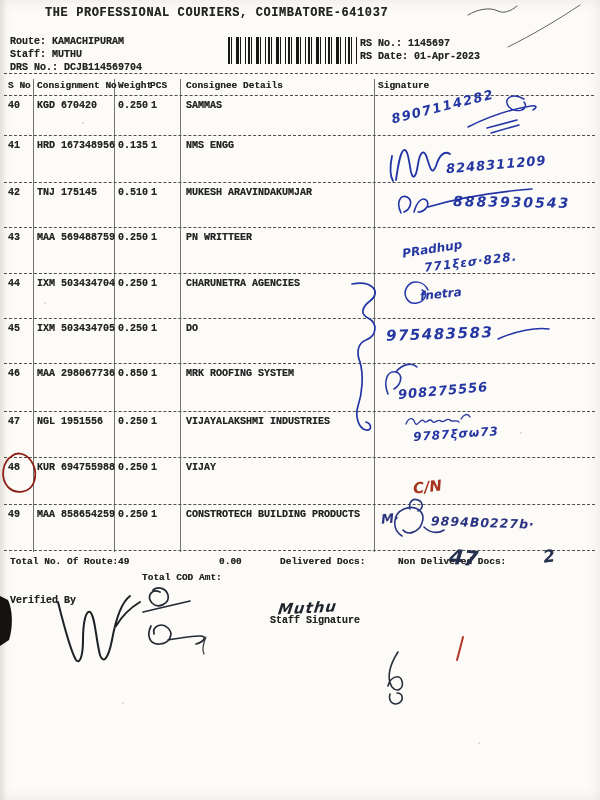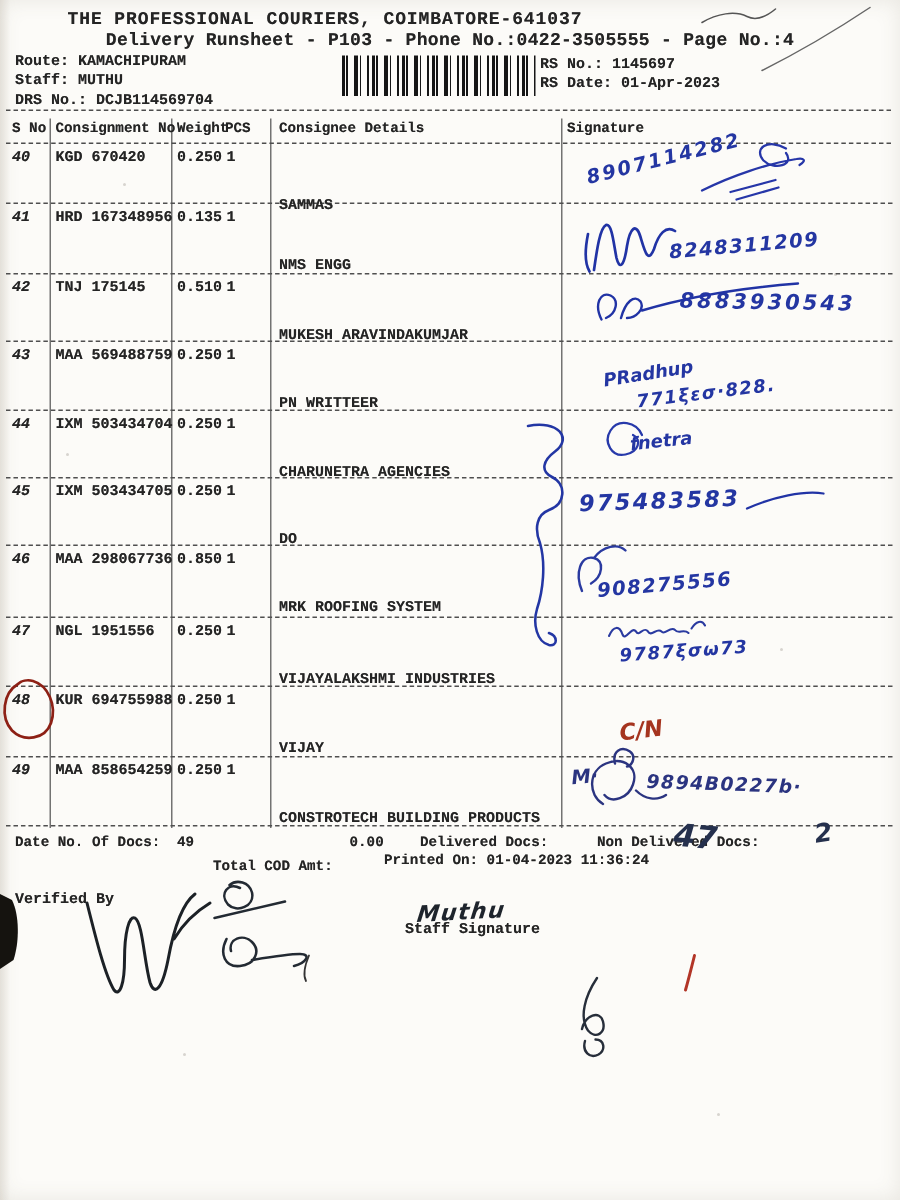--- a/index.html
+++ b/index.html
@@ -17,21 +17,21 @@
   .meta{font-size:10px;}
   .sep{position:absolute;left:4px;right:6px;border-top:1.4px dashed #4c4c4c;}
   .barcode{position:absolute;left:228px;top:37px;width:129px;height:27px;
     background:repeating-linear-gradient(90deg,#161616 0 2px,transparent 2px 3px,#161616 3px 4px,transparent 4px 8px,#161616 8px 11px,transparent 11px 12px,#161616 12px 13px,transparent 13px 17px,#161616 17px 18px,transparent 18px 20px);}
   
   .vline{position:absolute;top:79px;height:473px;width:1px;background:rgba(70,70,70,.75);}
   .thead{position:absolute;top:80px;left:0;right:0;height:16px;font-size:9.5px;text-decoration:underline;}
   .rows{position:absolute;top:96px;left:0;right:0;}
   .trow{position:relative;border-bottom:1.4px dashed #4f4f4f;margin:0 5px 0 4px;}
   .trow>span{position:absolute;top:4px;font-size:10px;}
-  .cs{left:4px;font-style:italic;}  .cc{left:33px;} .cw{left:114px;} .cp{left:147px;} .cd{left:182px;margin-top:32px;}
+  .cs{left:4px;}  .cc{left:33px;} .cw{left:114px;} .cp{left:147px;} .cd{left:182px;}
   .h-sno{left:8px;} .h-con{left:37px;} .h-wt{left:118px;} .h-pcs{left:150px;} .h-det{left:186px;} .h-sig{left:378px;}
   .r0{height:39px;} .r1{height:46px;} .r2{height:44px;} .r3{height:45px;} .r4{height:44px;}
   .r5{height:44px;} .r6{height:47px;} .r7{height:45px;} .r8{height:46px;text-align:center;} .r9{height:45px;}
   
   .sum{font-size:9.5px;}
   
   .hw{position:absolute;font-family:"DejaVu Sans",sans-serif;font-style:italic;font-weight:600;color:#2436a2;}
   .hw40{left:390px;top:99px;font-size:13px;letter-spacing:1.5px;transform:rotate(-14deg);}
   .hw41{left:446px;top:157px;font-size:13px;letter-spacing:1px;transform:rotate(-5deg);}
   .hw42{left:453px;top:194px;font-size:14px;letter-spacing:2px;transform:rotate(1deg);}
@@ -49,21 +49,20 @@
   .hwStaff{left:278px;top:599px;font-size:15px;color:#1e242c;letter-spacing:1px;transform:rotate(-3deg) skewX(-10deg);}
   .ink{position:absolute;left:0;top:0;pointer-events:none;}
   .speck{position:absolute;width:2px;height:2px;border-radius:50%;background:rgba(70,60,45,.2);}
 </style>
 </head>
 <body>
 
 <div class="page">
 
   <div class="abs print t-title">THE PROFESSIONAL COURIERS, COIMBATORE-641037</div>
-  <div class="abs print t-sub">Delivery Runsheet - P103 - Phone No.:0422-3505555 - Page No.:4</div>
 
   <div class="abs print meta" style="left:10px;top:36px;">Route: KAMACHIPURAM</div>
   <div class="abs print meta" style="left:10px;top:49px;">Staff: MUTHU</div>
   <div class="abs print meta" style="left:10px;top:62px;">DRS No.: DCJB114569704</div>
 
   <div class="barcode"></div>
 
   <div class="abs print meta" style="left:360px;top:38px;">RS No.: 1145697</div>
   <div class="abs print meta" style="left:360px;top:51px;text-align:right;">RS Date: 01-Apr-2023</div>
 
@@ -150,27 +149,26 @@
     </div>
     <div class="trow r9">
       <span class="cs print">49</span>
         <span class="cc print">MAA 858654259</span>
         <span class="cw print">0.250</span>
         <span class="cp print">1</span>
         <span class="cd print">CONSTROTECH BUILDING PRODUCTS</span>
     </div>
   </div>
 
-  <div class="abs sum print" style="left:10px;top:556px;">Date No. Of Docs:</div>
+  <div class="abs sum print" style="left:10px;top:556px;">Total No. Of Route:</div>
   <div class="abs sum print" style="left:118px;top:556px;">49</div>
   <div class="abs sum print" style="left:142px;top:572px;">Total COD Amt:</div>
-  <div class="abs sum print" style="left:233px;top:556px;">0.00</div>
+  <div class="abs sum print" style="left:219px;top:556px;">0.00</div>
   <div class="abs sum print" style="left:280px;top:556px;">Delivered Docs:</div>
   <div class="abs sum print" style="left:398px;top:556px;">Non Delivered Docs:</div>
-  <div class="abs sum print" style="left:256px;top:568px;">Printed On: 01-04-2023 11:36:24</div>
   <div class="abs sum print" style="left:10px;top:595px;font-size:10px;">Verified By</div>
   <div class="abs sum print" style="left:270px;top:591px;font-size:10px;margin-top:24px;">Staff Signature</div>
 
   <div class="hw hw40">8907114282</div>
   <div class="hw hw41">8248311209</div>
   <div class="hw hw42">8883930543</div>
   <div class="hw hw43a">PRadhup</div>
   <div class="hw hw43b">771ξεσ·828.</div>
   <div class="hw hw44">fnetra</div>
   <div class="hw hw45">975483583</div>

